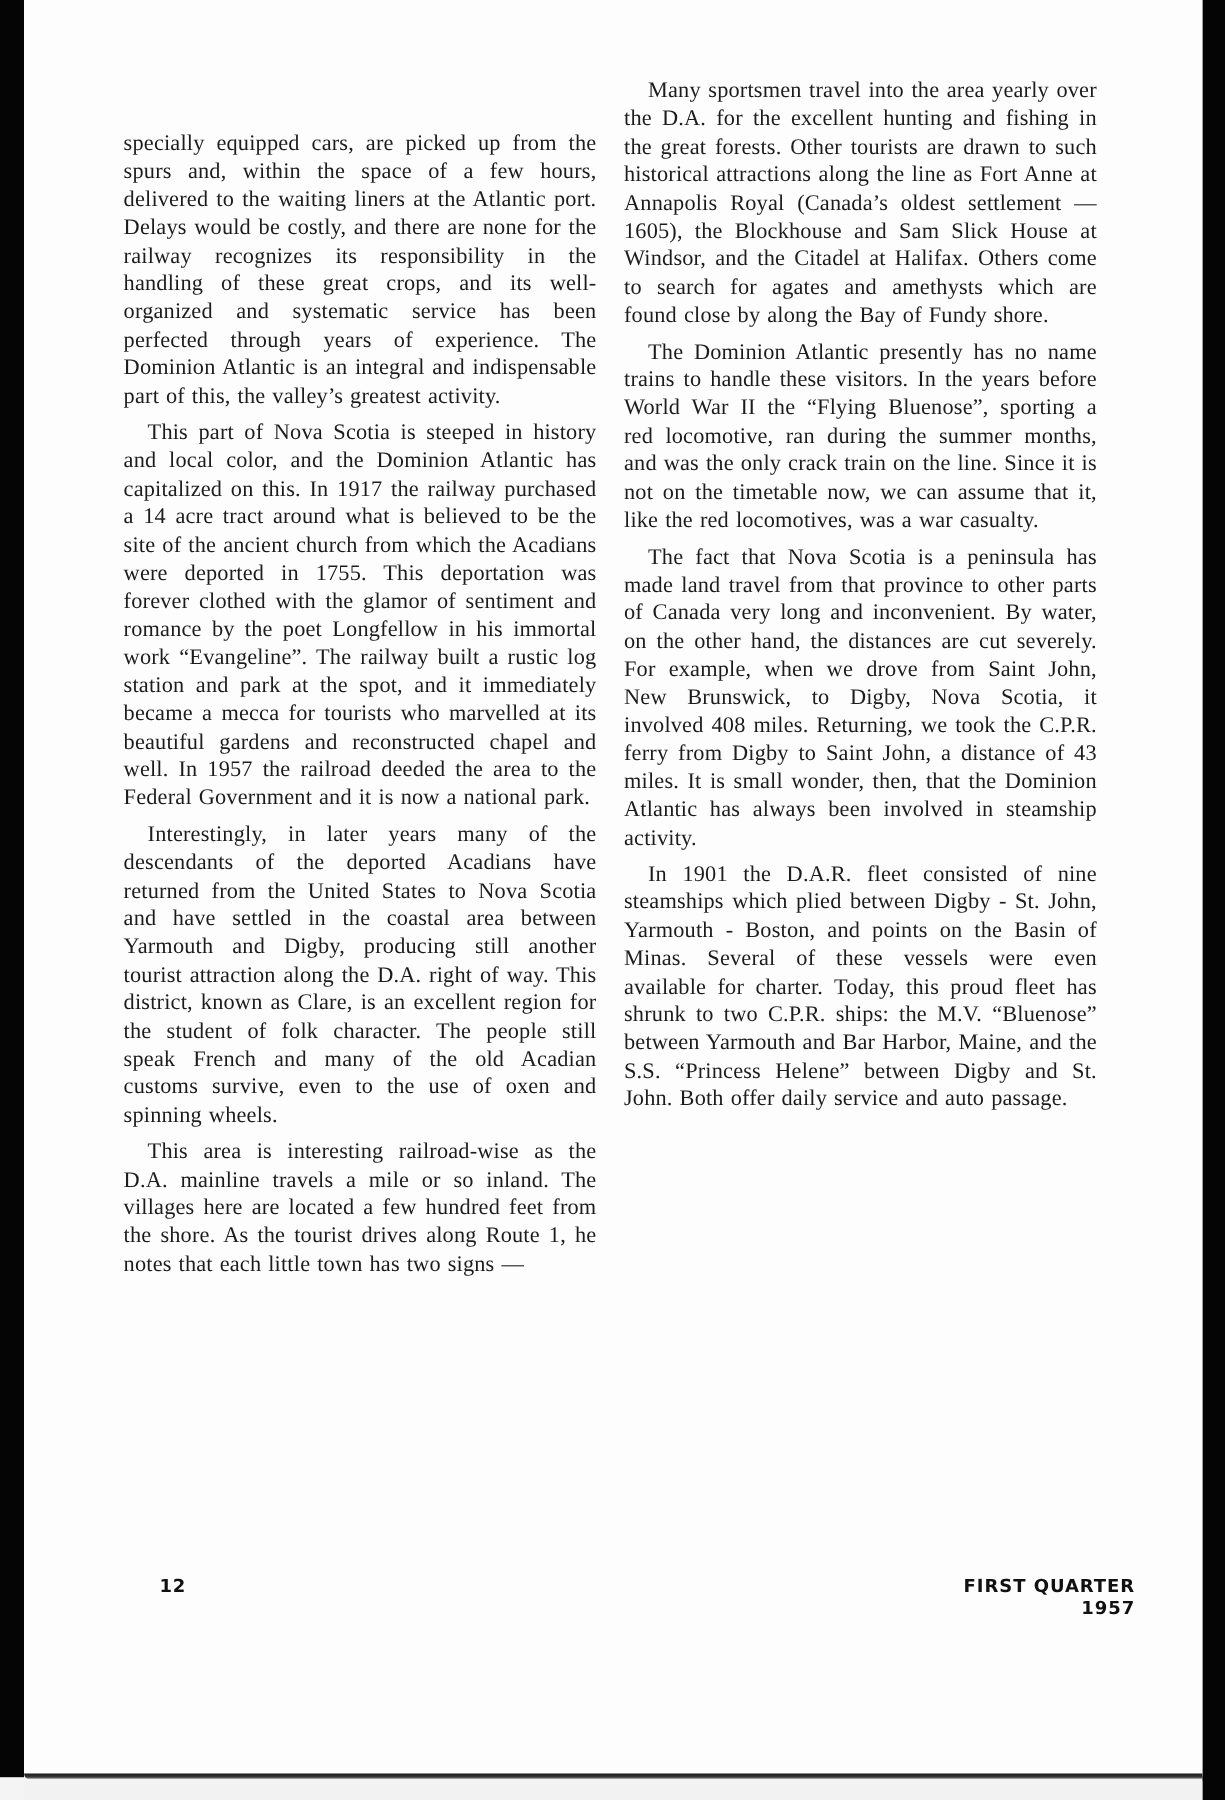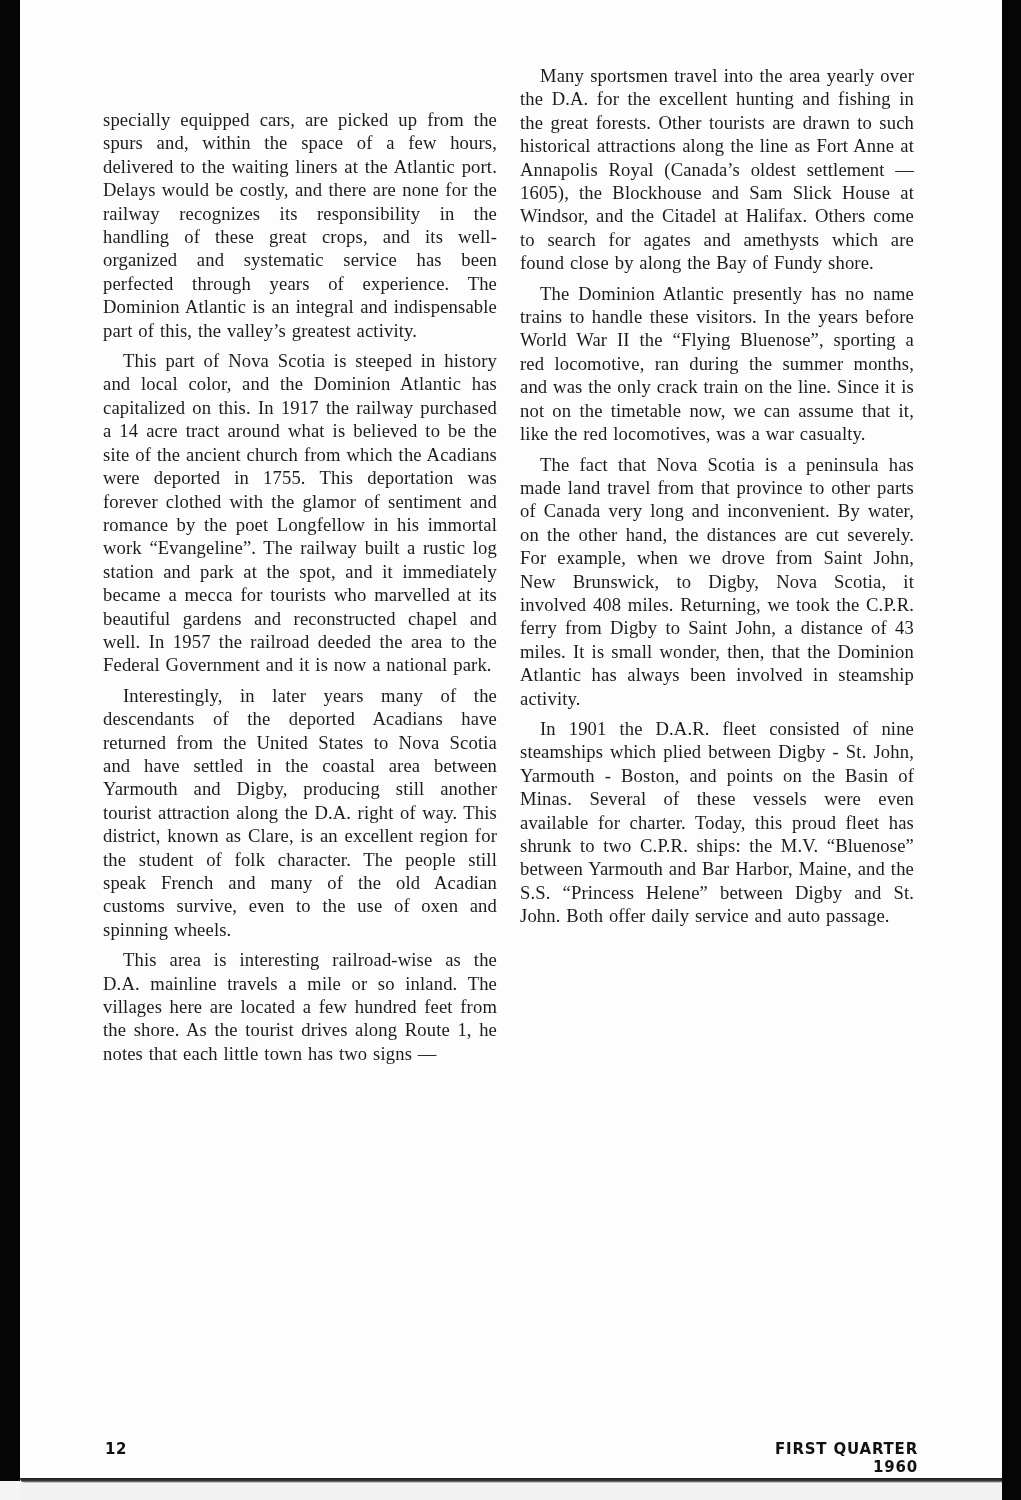--- a/index.html
+++ b/index.html
@@ -26,23 +26,23 @@
       font-family: "Liberation Serif", "DejaVu Serif", serif;
       font-size: 18.6px; line-height: 23.4px; color: #1c1c1c;
       text-align: justify; letter-spacing: 0.15px; word-spacing: 1px;
     }
     .col-left { left: 103px; top: 72px; margin-top: 36px; }
     .col-right { left: 520px; top: 64px; }
     .para { margin: 0 0 7px 0; text-indent: 20px; hyphens: manual; }
     .para.cont { text-indent: 0; }
 
     .folio {
-      position: absolute; top: 1440px;
+      position: absolute; top: 1313px;
       font-family: "DejaVu Sans", "Liberation Sans", sans-serif;
-      font-weight: bold; color: #111; font-size: 15px; letter-spacing: 0.5px;
+      font-weight: bold; color: #111; font-size: 15px; letter-spacing: 0.5px; margin-left: 28px;
     }
     .page-number { left: 105px; }
     .issue-label { left: 733px; width: 185px; text-align: right; font-size: 15px; letter-spacing: 0.8px; }
   </style>
 </head>
 <body>
 
 <div class="left-edge"></div>
 <div class="right-edge"></div>
 <div class="below-page"></div>
@@ -58,13 +58,13 @@
 </div>
 
 <div class="column col-right">
   <p class="para">Many sportsmen travel into the area yearly over the D.A. for the excellent hunting and fishing in the great forests. Other tourists are drawn to such historical attractions along the line as Fort Anne at Annapolis Royal (Canada’s oldest settlement — 1605), the Blockhouse and Sam Slick House at Windsor, and the Citadel at Halifax. Others come to search for agates and amethysts which are found close by along the Bay of Fundy shore.</p>
   <p class="para">The Dominion Atlantic presently has no name trains to handle these visitors. In the years before World War II the “Flying Bluenose”, sporting a red locomotive, ran during the summer months, and was the only crack train on the line. Since it is not on the timetable now, we can assume that it, like the red locomotives, was a war casualty.</p>
   <p class="para">The fact that Nova Scotia is a peninsula has made land travel from that province to other parts of Canada very long and inconvenient. By water, on the other hand, the distances are cut severely. For example, when we drove from Saint John, New Brunswick, to Digby, Nova Scotia, it involved 408 miles. Returning, we took the C.P.R. ferry from Digby to Saint John, a distance of 43 miles. It is small wonder, then, that the Dominion Atlantic has always been involved in steamship activity.</p>
   <p class="para">In 1901 the D.A.R. fleet consisted of nine steamships which plied between Digby - St. John, Yarmouth - Boston, and points on the Basin of Minas. Several of these vessels were even available for charter. Today, this proud fleet has shrunk to two C.P.R. ships: the M.V. “Bluenose” between Yarmouth and Bar Harbor, Maine, and the S.S. “Princess Helene” between Digby and St. John. Both offer daily service and auto passage.</p>
 </div>
 
 <div class="folio page-number">12</div>
-<div class="folio issue-label">FIRST QUARTER 1960</div>
+<div class="folio issue-label">FIRST QUARTER 1957</div>
 
 </body></html>

